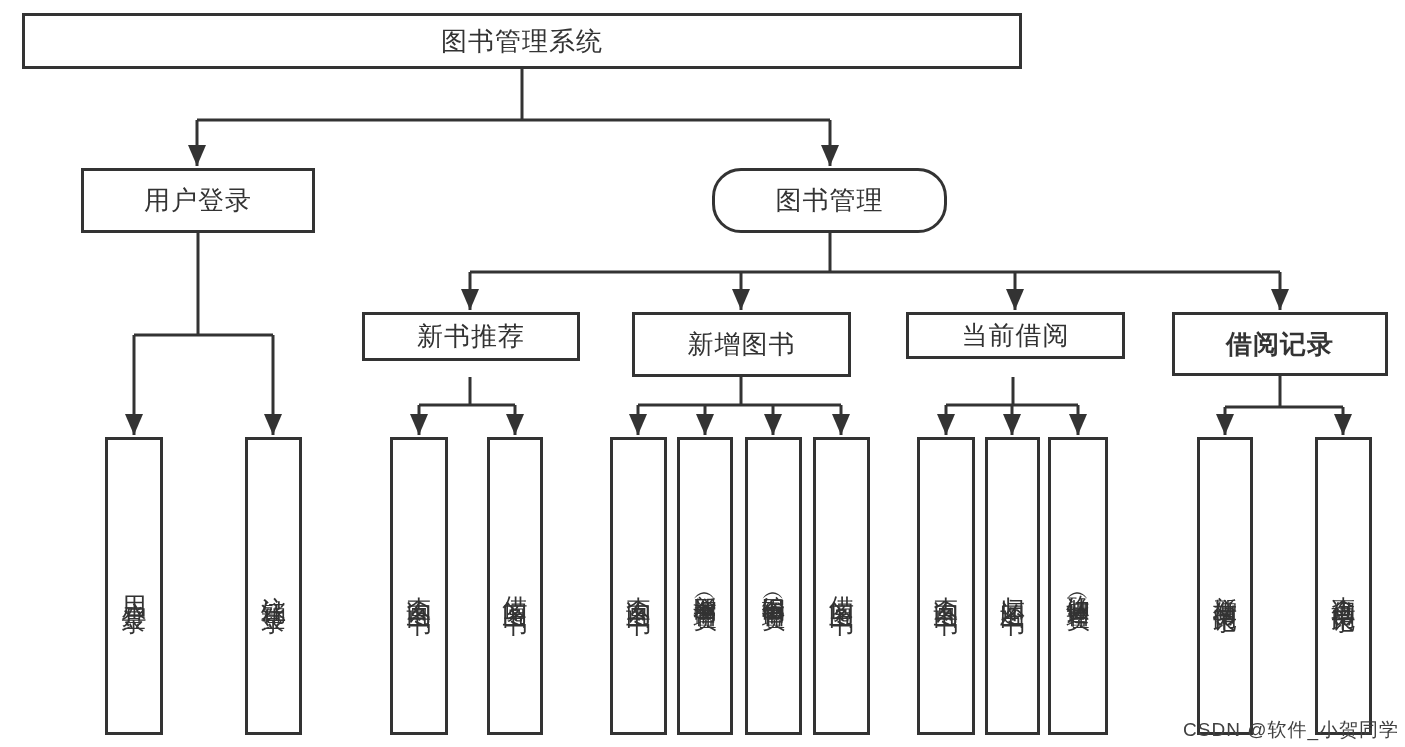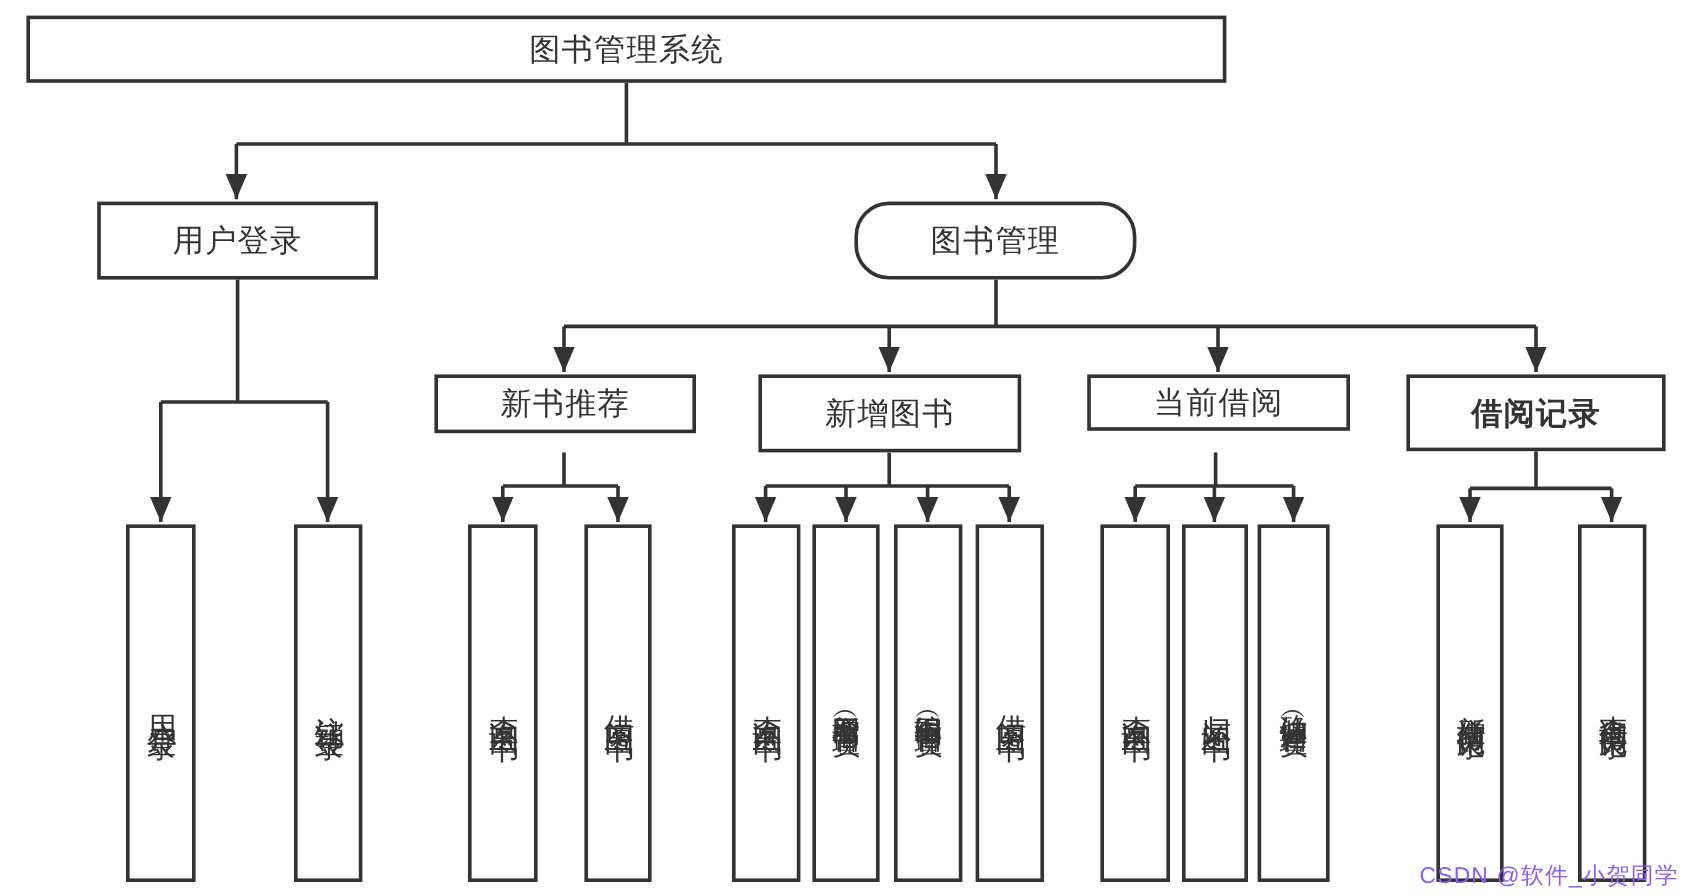--- a/index.html
+++ b/index.html
@@ -49,21 +49,21 @@
     letter-spacing: 5px;
     line-height: 1;
     color: #333333;
     white-space: nowrap;
   }
   .watermark {
     position: absolute;
     right: 6px;
     bottom: 4px;
     font-size: 19px;
-    color: #8b5cf6;
+    color: #404040;
     letter-spacing: 1px;
     z-index: 3;
   }
 </style>
 </head>
 <body>
 
 <div id="stage">
 
   <svg id="connectors" viewBox="0 0 1405 747" xmlns="http://www.w3.org/2000/svg">

